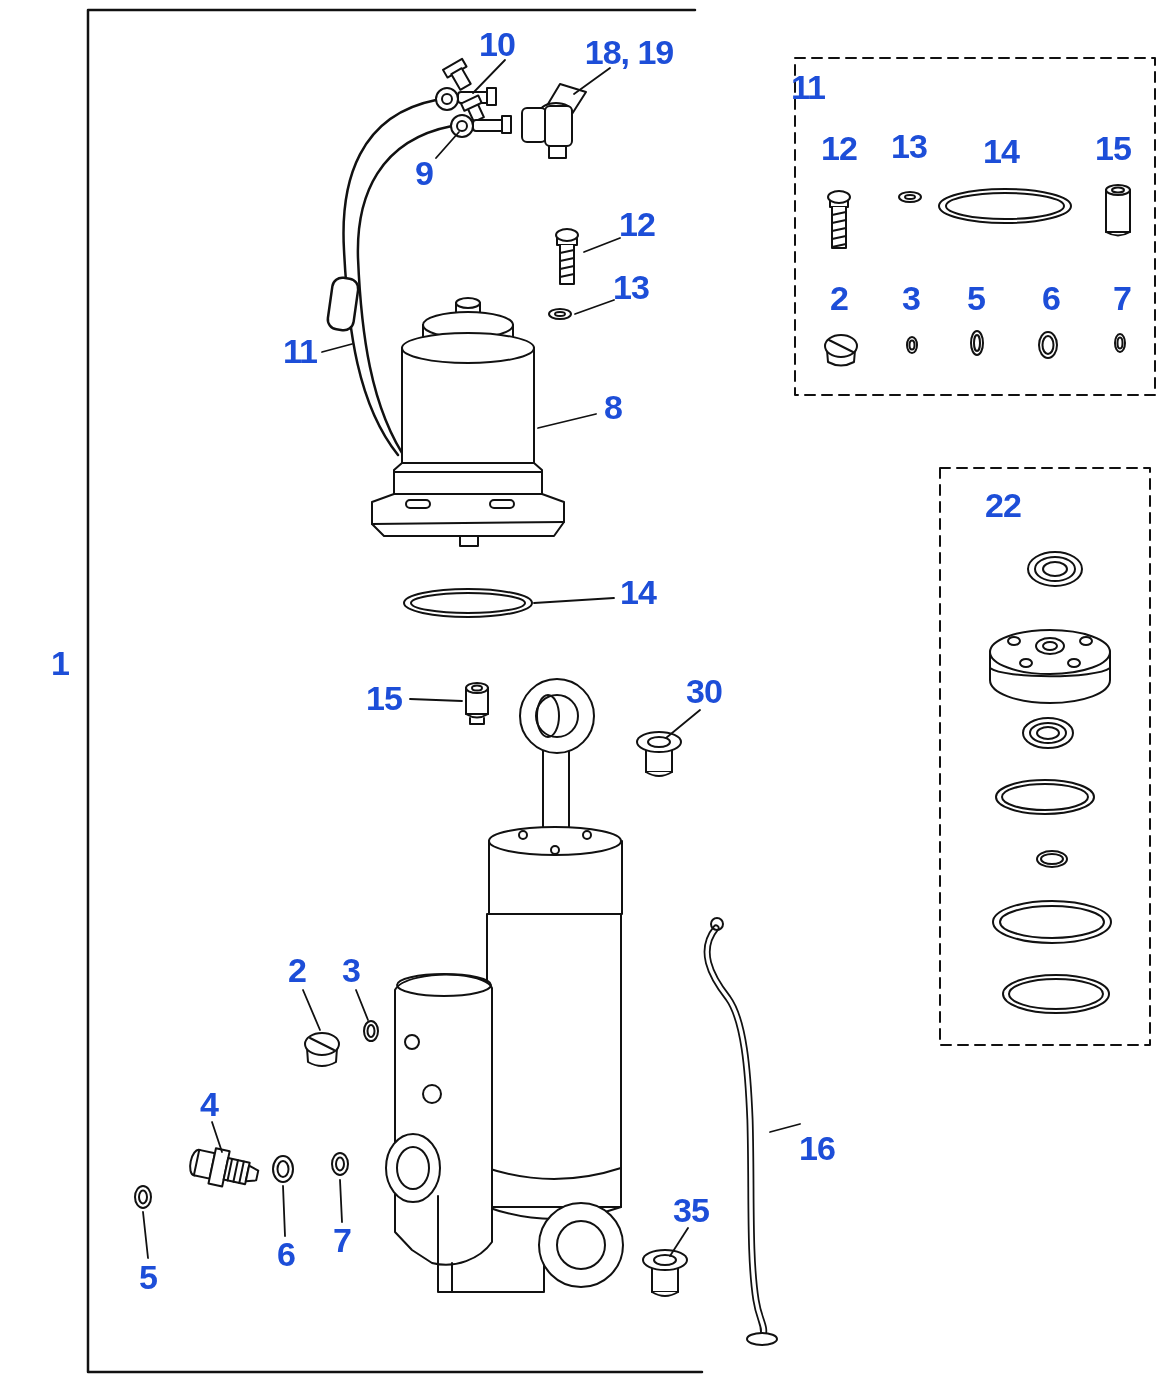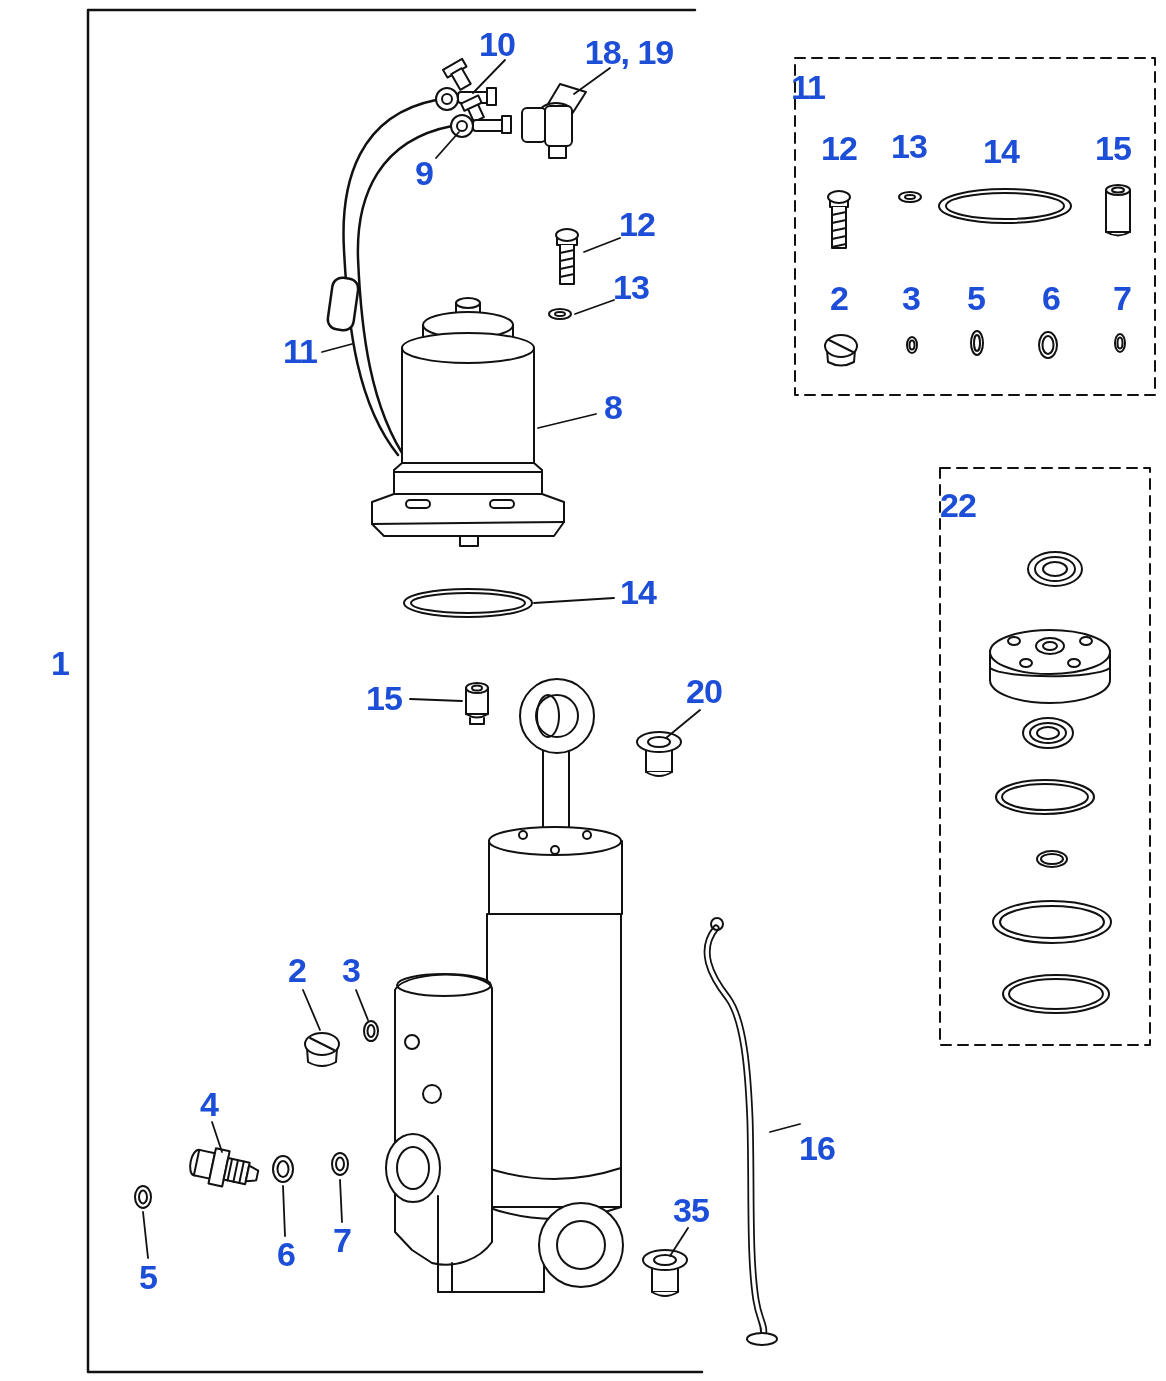--- a/index.html
+++ b/index.html
@@ -272,36 +272,36 @@
   <div class="callout" style="left:60px;top:663px">1</div>
   <div class="callout" style="left:497px;top:44px">10</div>
   <div class="callout" style="left:629px;top:52px">18, 19</div>
   <div class="callout" style="left:424px;top:173px">9</div>
   <div class="callout" style="left:637px;top:224px">12</div>
   <div class="callout" style="left:631px;top:287px">13</div>
   <div class="callout" style="left:300px;top:351px">11</div>
   <div class="callout" style="left:613px;top:407px">8</div>
   <div class="callout" style="left:638px;top:592px">14</div>
   <div class="callout" style="left:384px;top:698px">15</div>
-  <div class="callout" style="left:704px;top:691px">20</div>
+  <div class="callout" style="left:704px;top:691px">30</div>
   <div class="callout" style="left:297px;top:970px">2</div>
   <div class="callout" style="left:351px;top:970px">3</div>
   <div class="callout" style="left:209px;top:1104px">4</div>
   <div class="callout" style="left:148px;top:1277px">5</div>
   <div class="callout" style="left:286px;top:1254px">6</div>
   <div class="callout" style="left:342px;top:1240px">7</div>
   <div class="callout" style="left:691px;top:1210px">35</div>
   <div class="callout" style="left:817px;top:1148px">16</div>
 
   <div class="callout" style="left:808px;top:87px">11</div>
   <div class="callout" style="left:839px;top:148px">12</div>
   <div class="callout" style="left:909px;top:146px">13</div>
   <div class="callout" style="left:1001px;top:151px">14</div>
   <div class="callout" style="left:1113px;top:148px">15</div>
   <div class="callout" style="left:839px;top:298px">2</div>
   <div class="callout" style="left:911px;top:298px">3</div>
   <div class="callout" style="left:976px;top:298px">5</div>
   <div class="callout" style="left:1051px;top:298px">6</div>
   <div class="callout" style="left:1122px;top:298px">7</div>
 
-  <div class="callout" style="left:958px;top:505px">22</div>
+  <div class="callout" style="left:1003px;top:505px">22</div>
 
 </div>
 
 </body></html>

